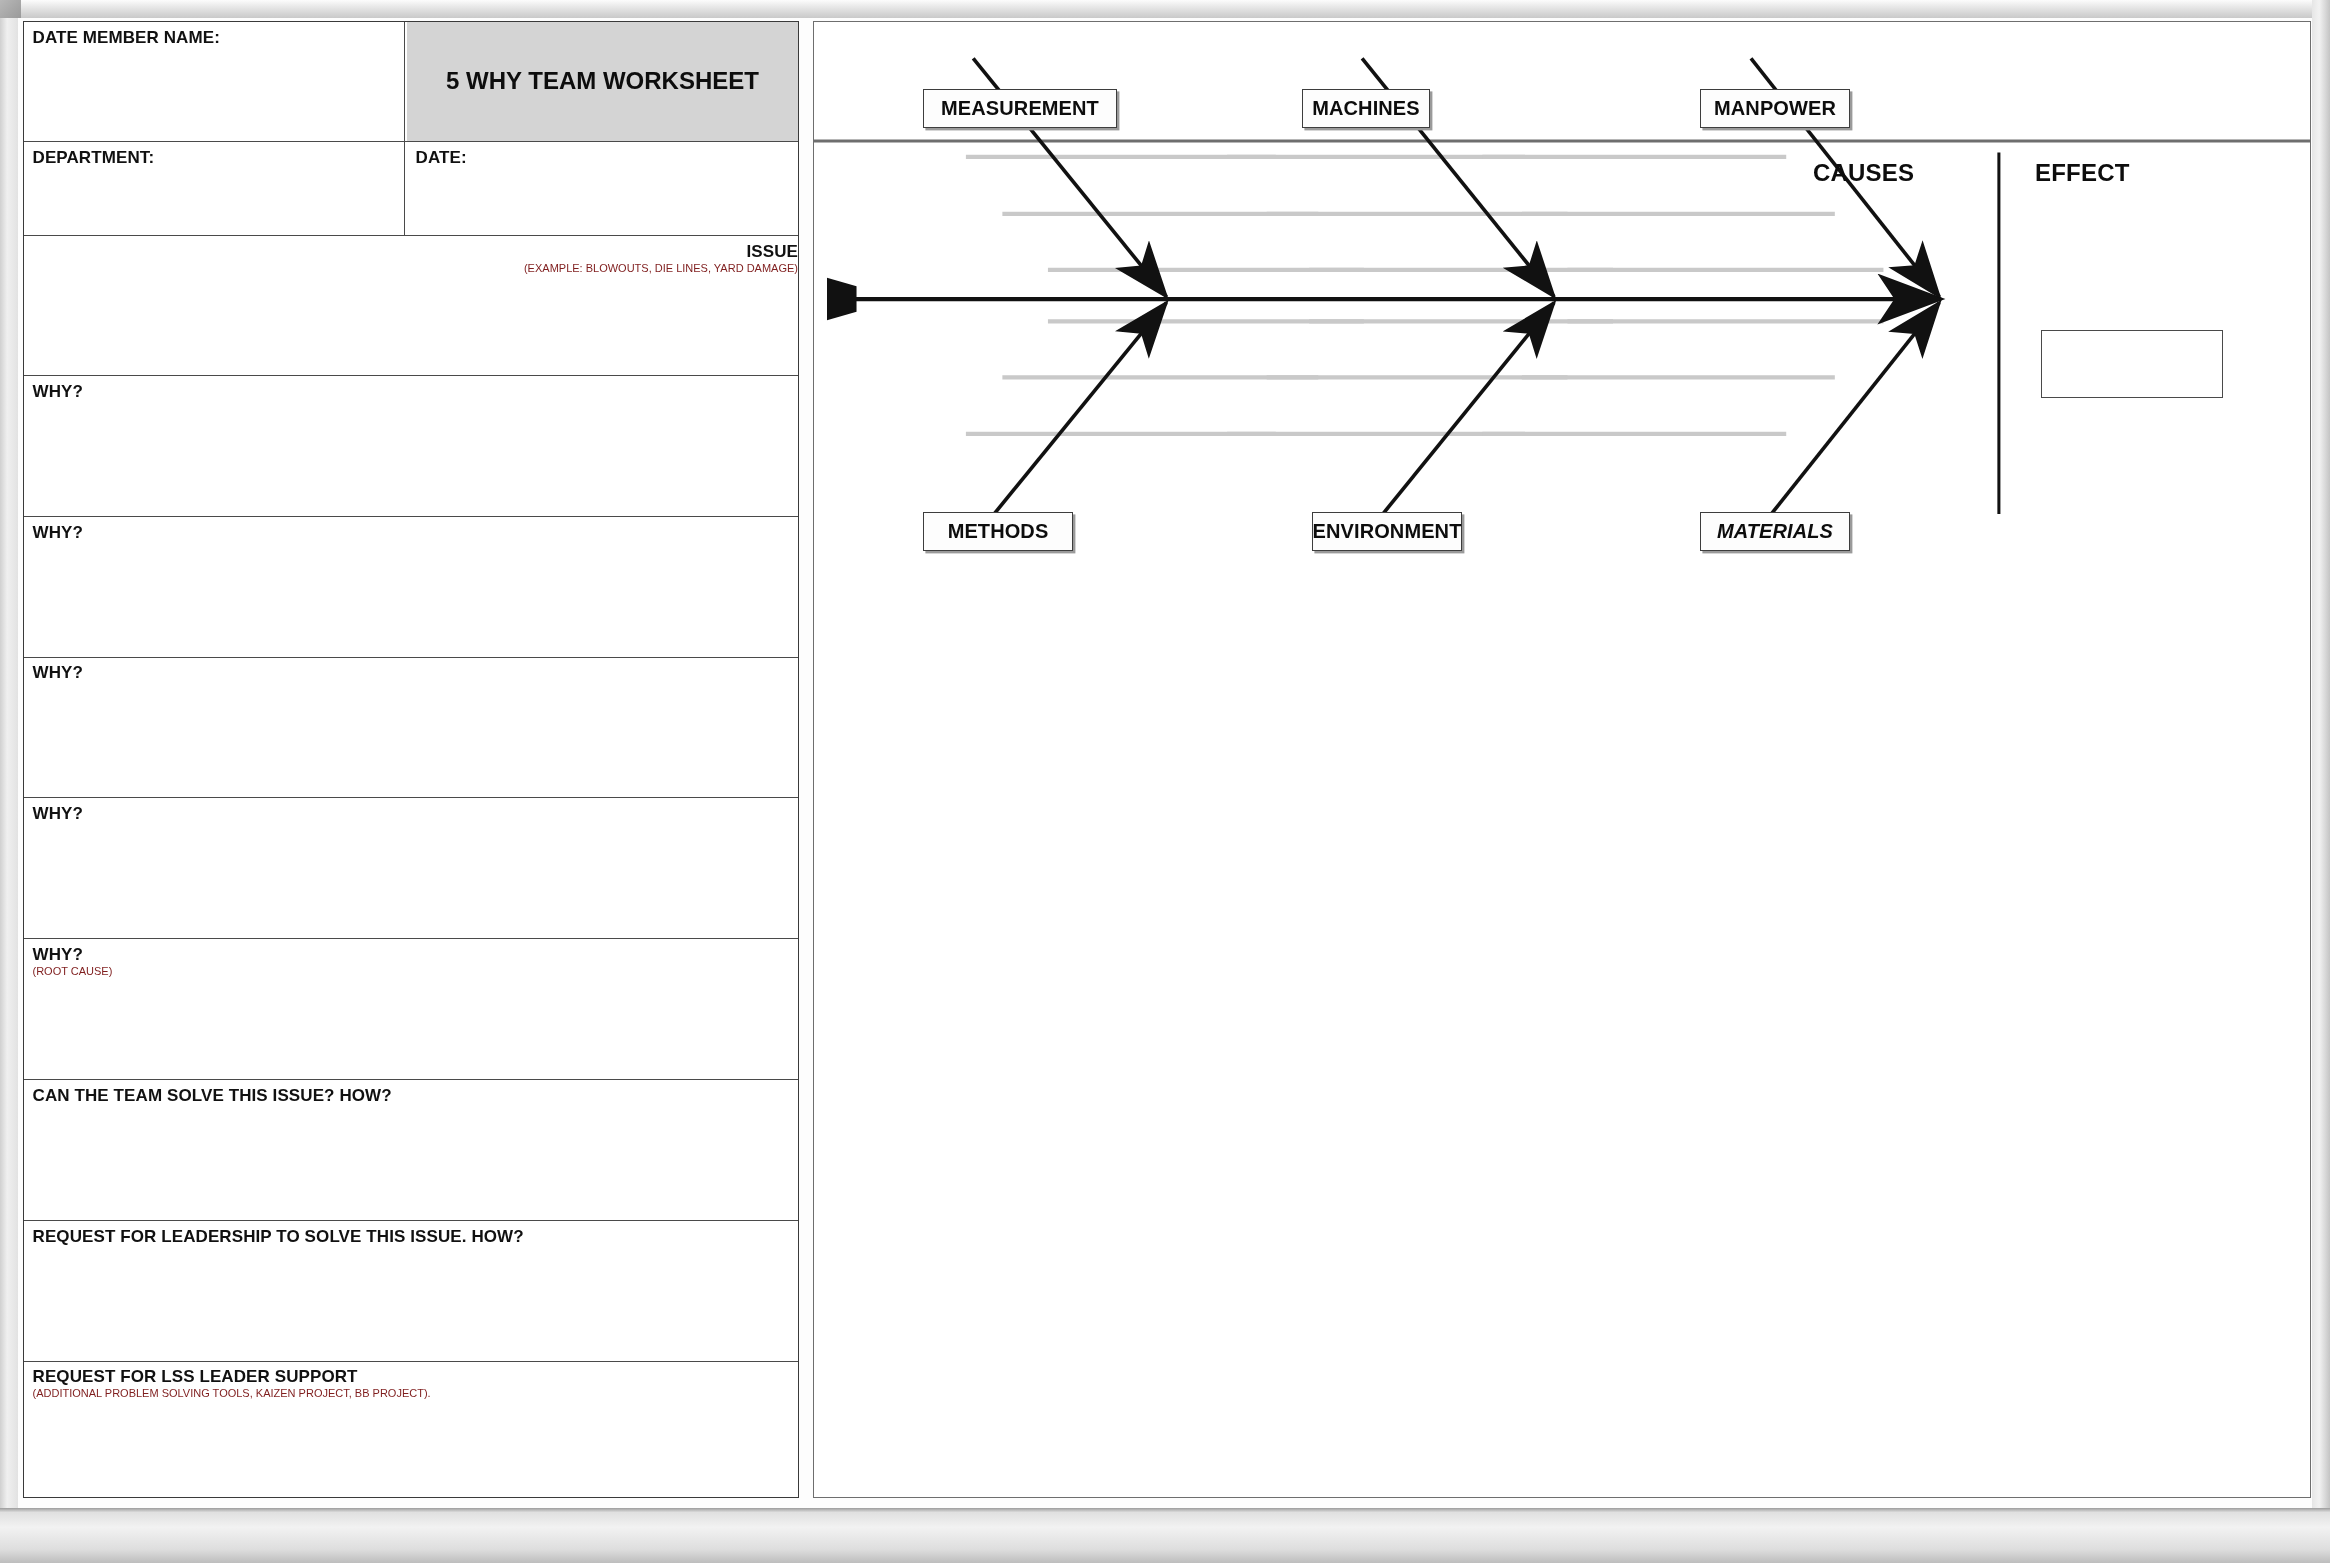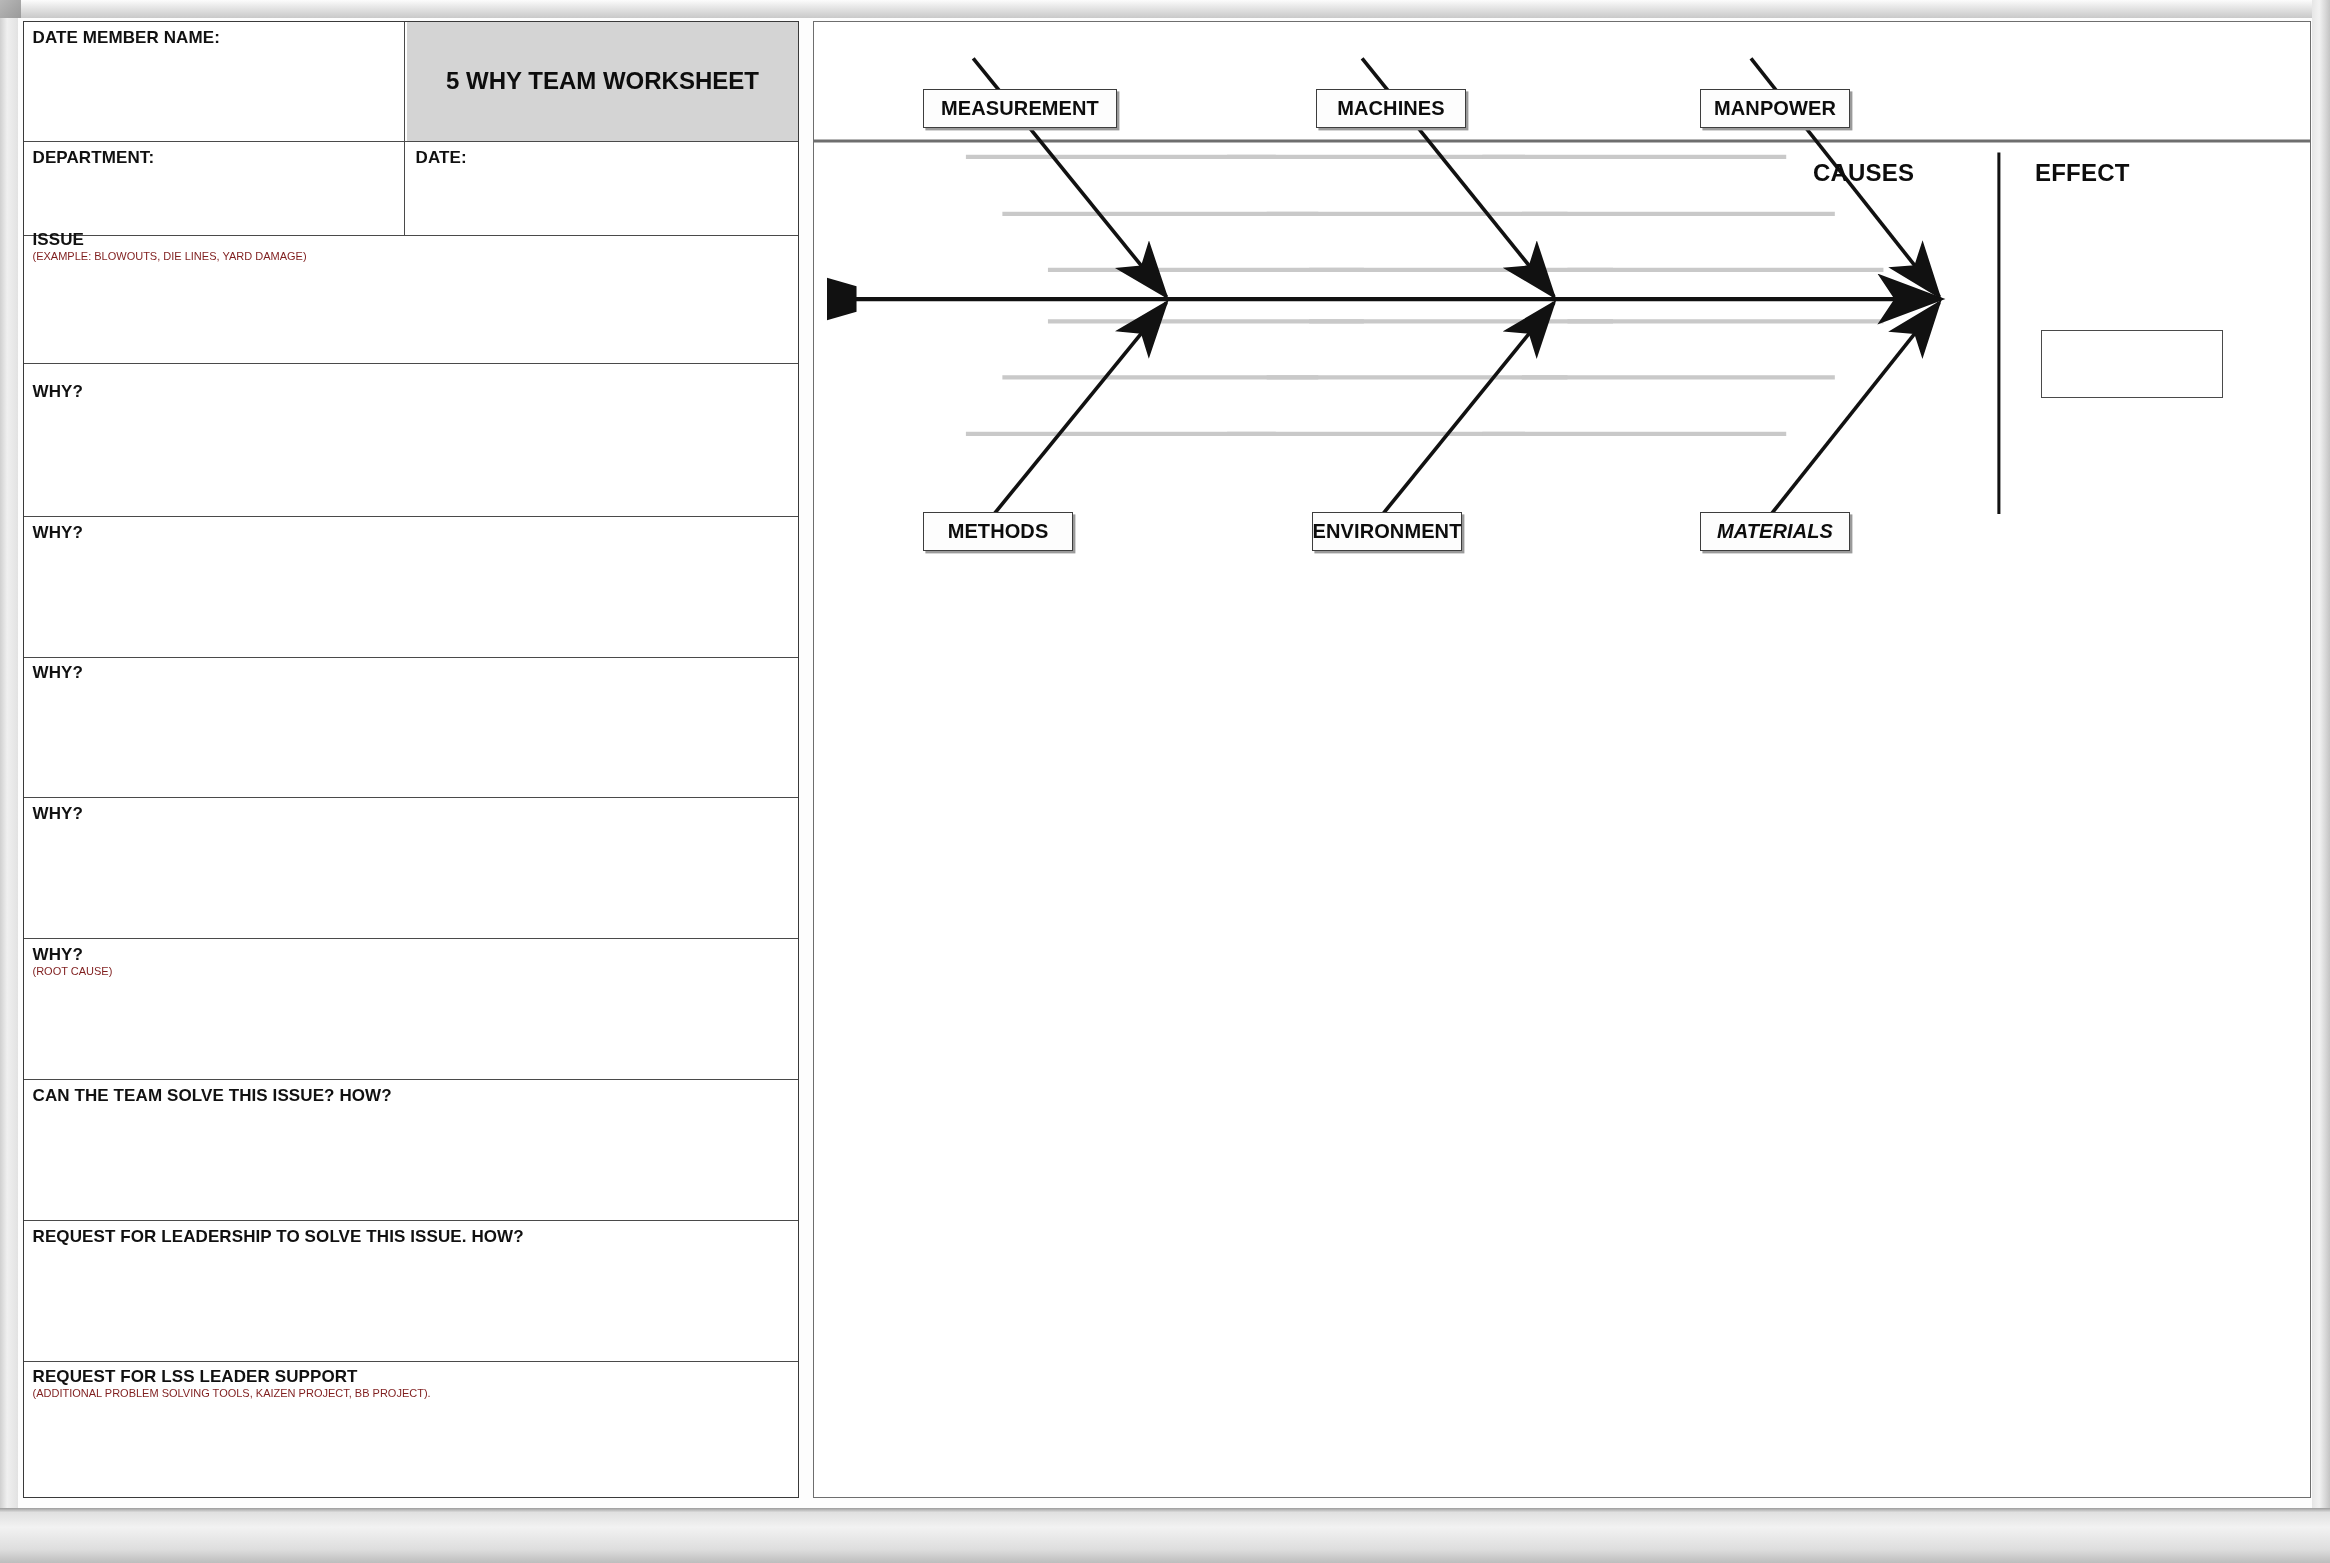--- a/index.html
+++ b/index.html
@@ -88,21 +88,21 @@
 
     <div class="row" id="row-dept">
       <div id="cell-dept">
         <div class="cell-label">DEPARTMENT:</div>
       </div>
       <div id="cell-date">
         <div class="cell-label">DATE:</div>
       </div>
     </div>
 
-    <div class="row sect" style="top: 202px; height: 140px;">
+    <div class="row sect" style="top: 214px; height: 140px; text-align: right;">
       <div class="cell-label">ISSUE</div>
       <div class="cell-sub">(EXAMPLE: BLOWOUTS, DIE LINES, YARD DAMAGE)</div>
     </div>
     <div class="row sect" style="top: 354px; height: 141px;">
       <div class="cell-label">WHY?</div>
 
     </div>
     <div class="row sect" style="top: 495px; height: 141px;">
       <div class="cell-label">WHY?</div>
 
@@ -185,21 +185,21 @@
     </svg>
 
     <div class="hdr" style="left:999px;top:137px;">CAUSES</div>
     <div class="hdr" style="left:1221px;top:137px;">EFFECT</div>
 
     <div id="effect-box" style="left:1227px;top:308px;width:182px;height:68px;"></div>
 
     <div class="cat-box" style="left:109px;top:67px;width:194px;height:39px;">
       <span>MEASUREMENT</span>
     </div>
-    <div class="cat-box" style="left:502px;top:67px;width:150px;height:39px;">
+    <div class="cat-box" style="left:488px;top:67px;width:128px;height:39px;">
       <span>MACHINES</span>
     </div>
     <div class="cat-box" style="left:886px;top:67px;width:150px;height:39px;">
       <span>MANPOWER</span>
     </div>
 
     <div class="cat-box" style="left:109px;top:490px;width:150px;height:39px;">
       <span>METHODS</span>
     </div>
     <div class="cat-box" style="left:498px;top:490px;width:150px;height:39px;">

